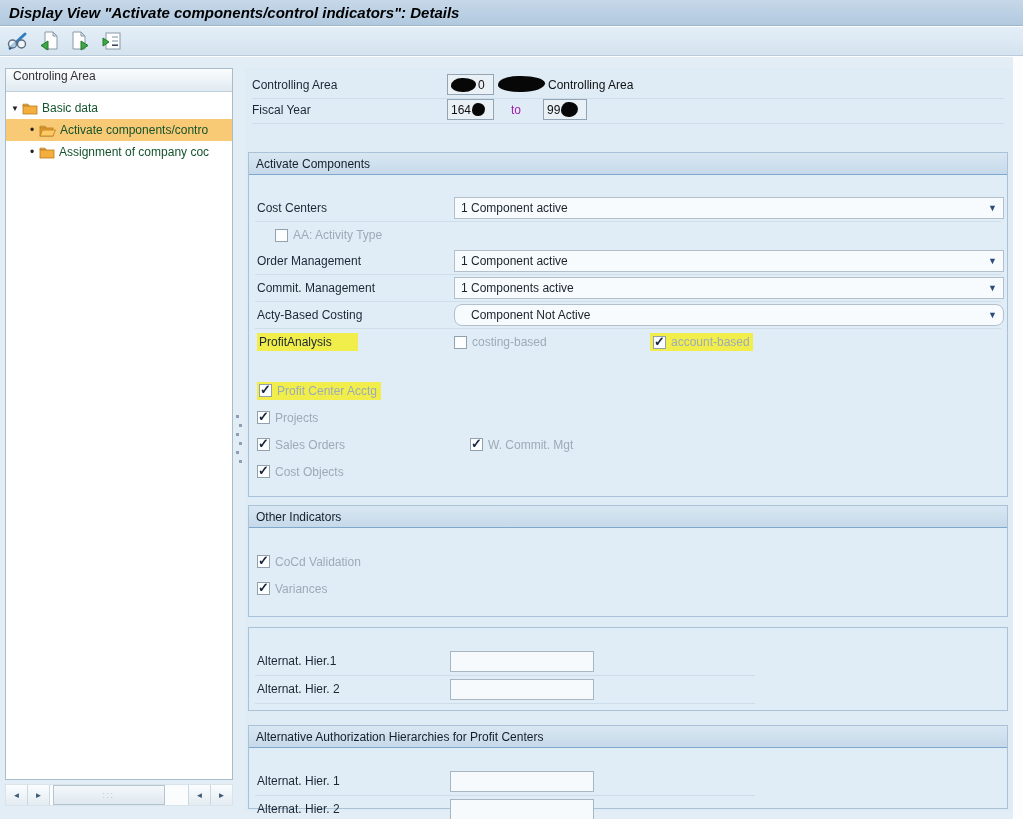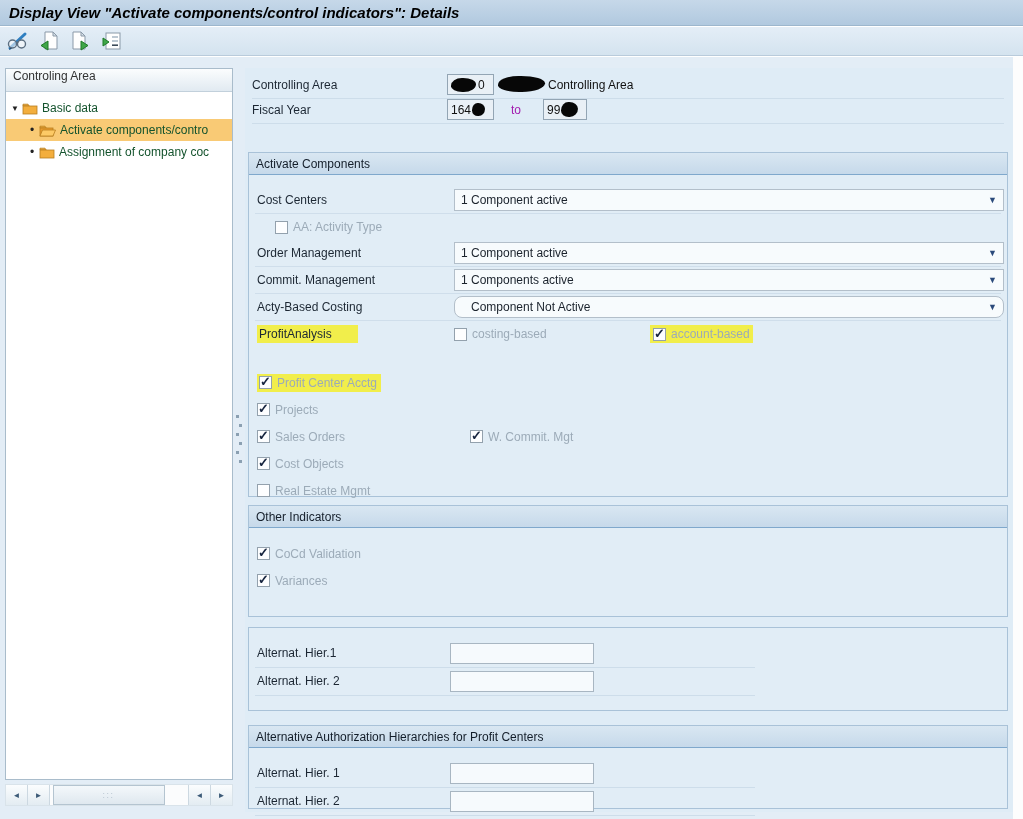--- a/index.html
+++ b/index.html
@@ -70,21 +70,21 @@
     position:absolute; top:1px; height:21px; background:#e9f0f6; border:1px solid #93a5b4;
     box-sizing:border-box; display:flex; align-items:center; padding:0 3px; color:#111;
   }
   .blob { background:#070707; display:inline-block; border-radius:46% 54% 52% 48% / 58% 48% 58% 44%; }
   
   .group { position:absolute; left:3px; width:760px; border:1px solid #a9c2d8; box-sizing:border-box; background:#e1edf6; }
   .group-header {
     height:21px; background:linear-gradient(#d9e7f2,#c6d9ea); border-bottom:1px solid #7fa8cc;
     display:flex; align-items:center; padding-left:7px; color:#141e2a;
   }
-  .g-body { padding:12px 6px 0 6px; }
+  .g-body { padding:20px 6px 0 6px; }
   .g-row { position:relative; height:26px; }
   .g-row.bline { border-bottom:1px solid #cfdeeb; }
   .g-label { position:absolute; left:2px; top:6px; color:#1c2733; }
   .dd {
     position:absolute; left:199px; top:2px; width:550px; height:22px;
     background:#f7fbfd; border:1px solid #b3bfca; box-sizing:border-box;
     display:flex; align-items:center; padding-left:6px; color:#1a222c; cursor:default;
   }
   .dd.indent { padding-left:16px;border-radius:8px; }
   .dd-arrow { position:absolute; right:6px; top:5px; font-size:9px; color:#2a4a7b; }
@@ -307,26 +307,20 @@
               <span class="cb on"></span>
               <span class="cb-label">W. Commit. Mgt</span>
             </span>
           </div>
           <div class="cbrow">
             <span class="cbx">
               <span class="cb on"></span>
               <span class="cb-label">Cost Objects</span>
             </span>
           </div>
-          <div class="cbrow">
-            <span class="cbx">
-              <span class="cb"></span>
-              <span class="cb-label">Real Estate Mgmt</span>
-            </span>
-          </div>
         </div>
       </div>
 
       <div class="group" style="top:437px;height:112px">
         <div class="group-header">
           <span>Other Indicators</span>
         </div>
         <div class="g-body">
           <div class="cbrow">
             <span class="cbx">

